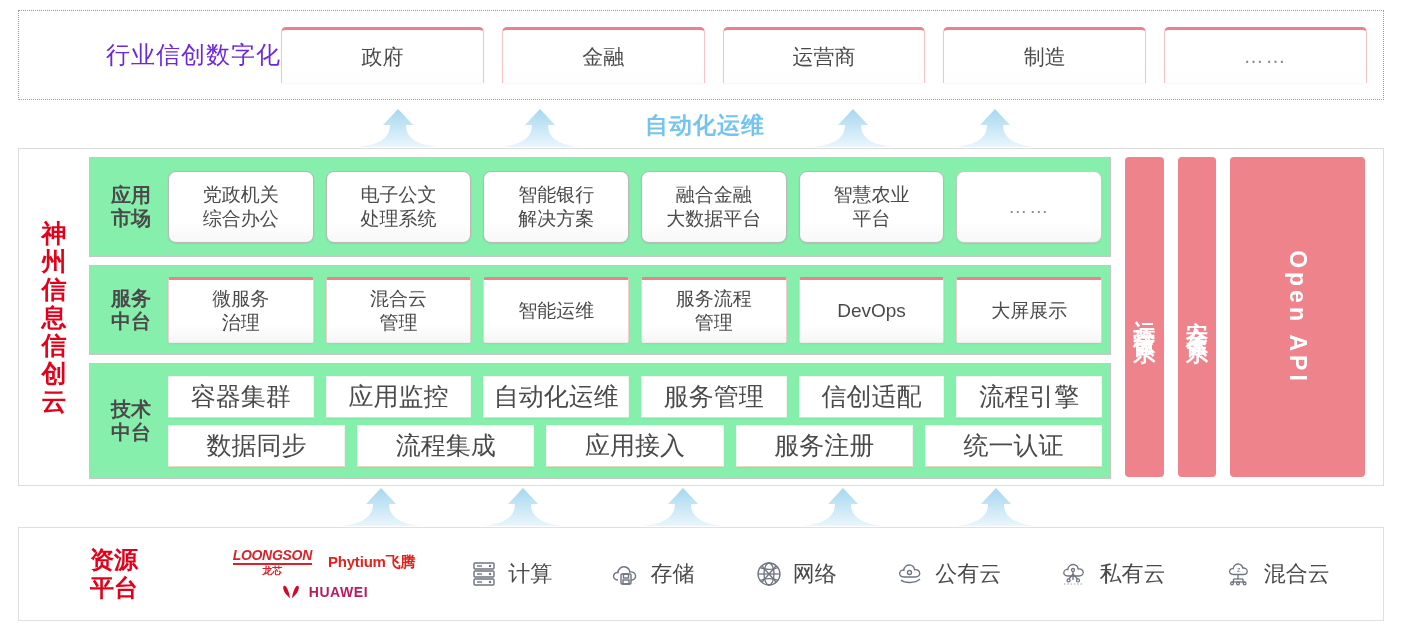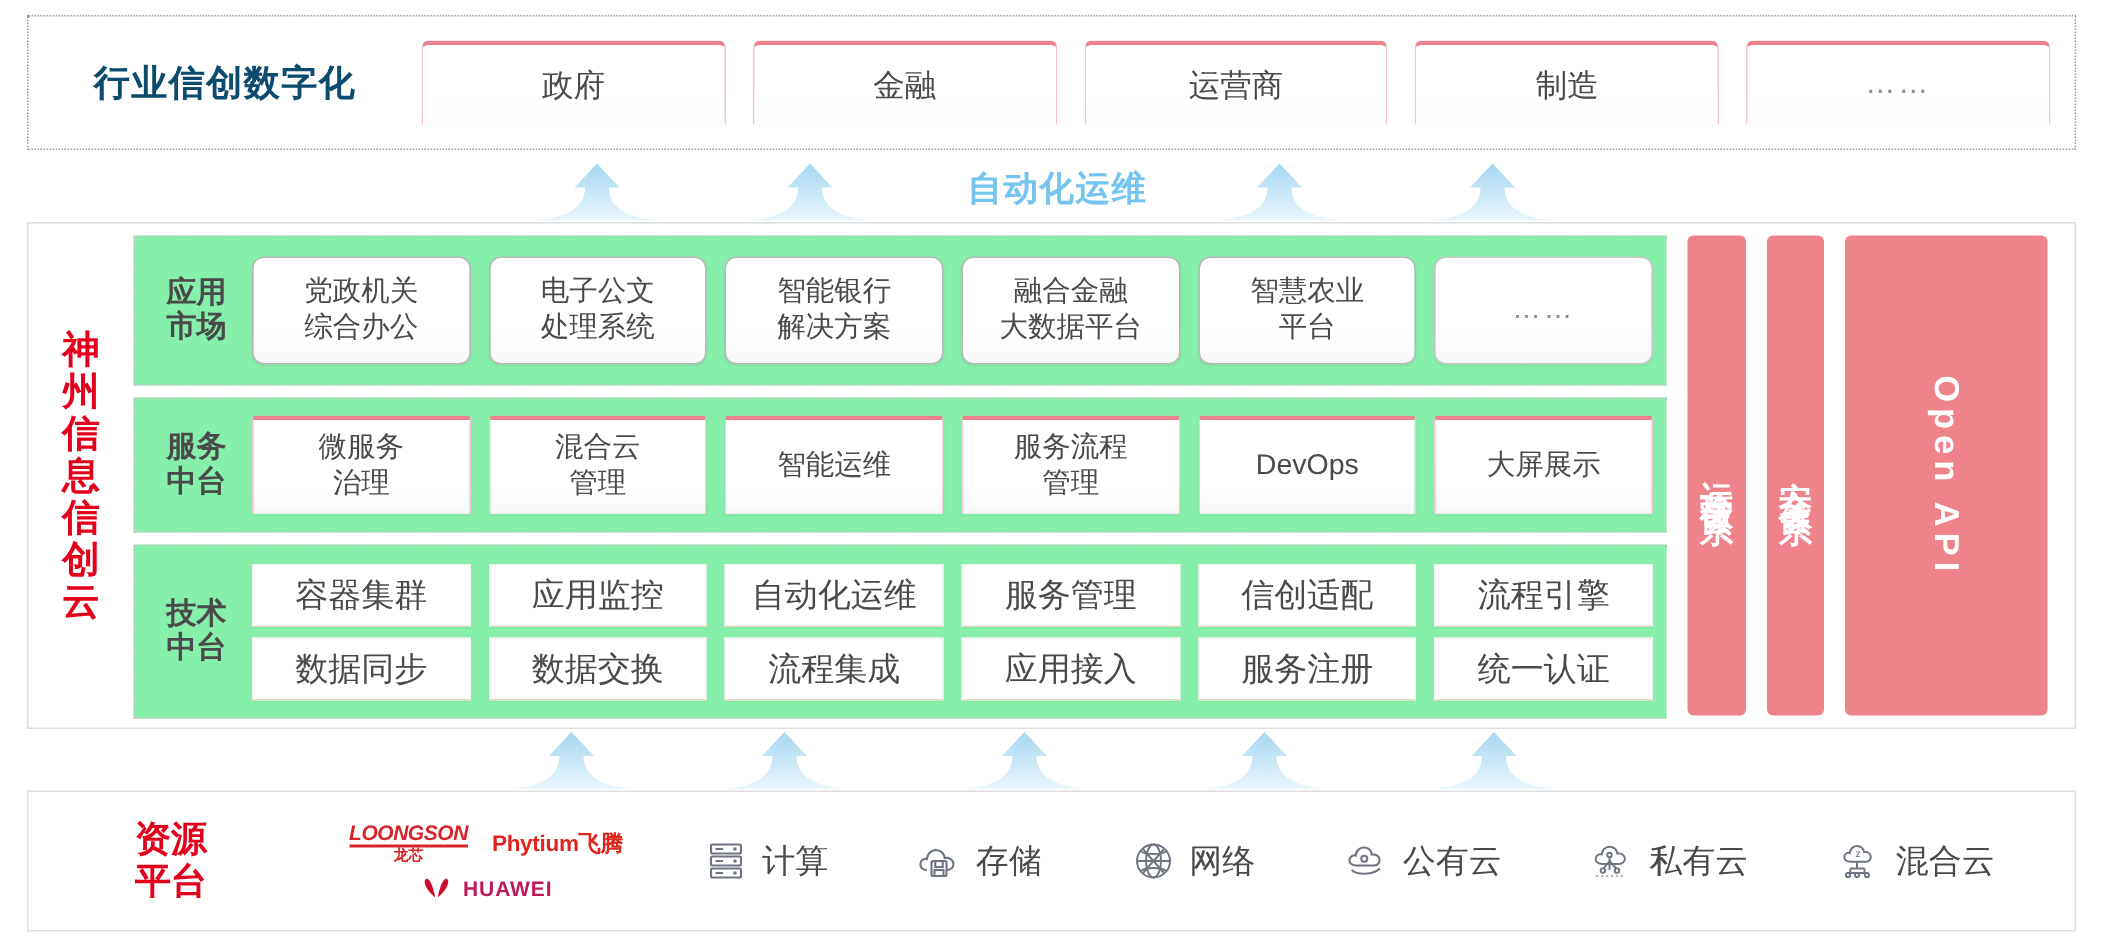--- a/index.html
+++ b/index.html
@@ -12,22 +12,22 @@
   #root { position: relative; width: 1402px; height: 632px; }
 
   
   .industry-band {
     position: absolute; left: 18px; top: 10px;
     width: 1366px; height: 90px;
     border: 1px dotted #9a9a9a;
     display: flex; align-items: center;
   }
   .industry-title {
-    width: 262px; text-align: center;
-    color: #0c4a6e; font-weight: bold; font-size: 24px;
+    width: 262px; text-align: right;
+    color: #6d28d9; font-weight: normal; font-size: 24px;
     letter-spacing: 1px;
     flex: 0 0 auto;
   }
   .industry-tabs {
     flex: 1 1 auto; display: flex; align-items: center;
     gap: 18px; padding-right: 16px;
   }
   .industry-tab {
     flex: 1 1 0; height: 56px;
     background: linear-gradient(180deg,#ffffff 0%,#ffffff 62%,#fdfdfd 100%);
@@ -140,21 +140,21 @@
     flex: 1 1 auto; display: flex; flex-direction: column;
     gap: 7px; padding-left: 4px;
   }
   .tech-line { display: flex; gap: 12px; }
   .card-tech {
     flex: 1 1 0; height: 42px;
     background: #ffffff;
     border: 1px solid #f2f2f2;
     border-bottom: 1px solid #ead9c3;
     display: flex; align-items: center; justify-content: center;
-    font-size: 22px; color: #4a4a4a;
+    font-size: 25px; color: #4a4a4a;
     box-shadow: 0 1px 1px rgba(0,0,0,0.04);
   }
 
   
   .pillar {
     flex: 1 1 0;
     background: #ee838c;
     border-radius: 4px;
     display: flex; align-items: center; justify-content: center;
     color: #ffffff; font-weight: bold;
@@ -365,21 +365,20 @@
             <div class="tech-line">
               <div class="card-tech">容器集群</div>
               <div class="card-tech">应用监控</div>
               <div class="card-tech">自动化运维</div>
               <div class="card-tech">服务管理</div>
               <div class="card-tech">信创适配</div>
               <div class="card-tech">流程引擎</div>
             </div>
             <div class="tech-line">
               <div class="card-tech">数据同步</div>
-              <div class="card-tech">数据交换</div>
               <div class="card-tech">流程集成</div>
               <div class="card-tech">应用接入</div>
               <div class="card-tech">服务注册</div>
               <div class="card-tech">统一认证</div>
             </div>
           </div>
         </div>
 
       </div>
 

